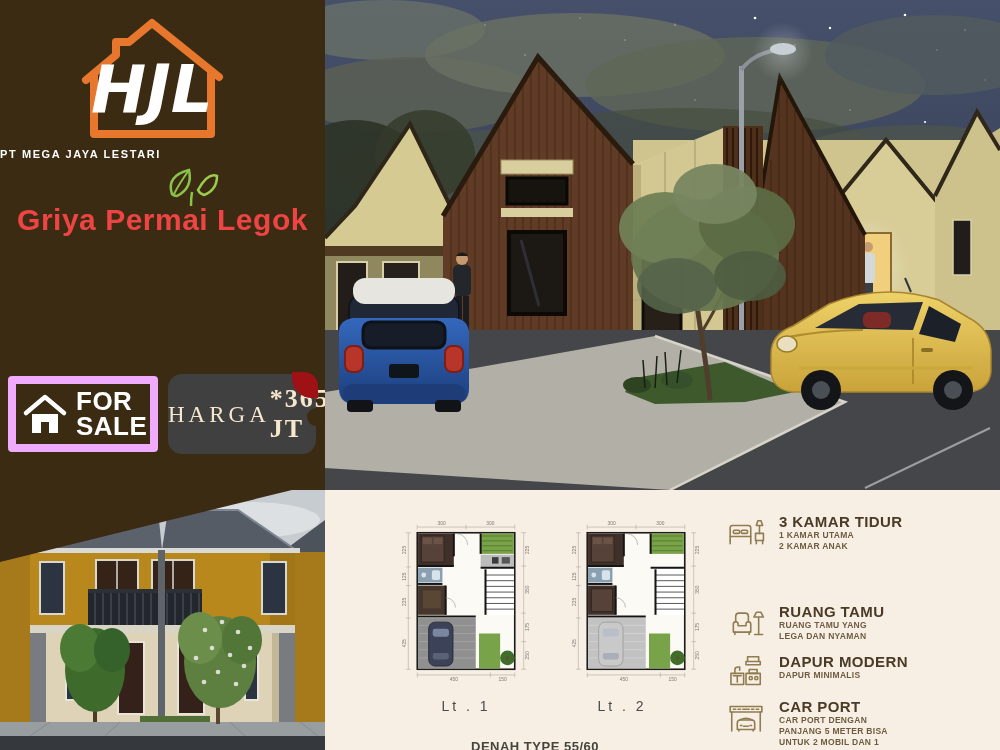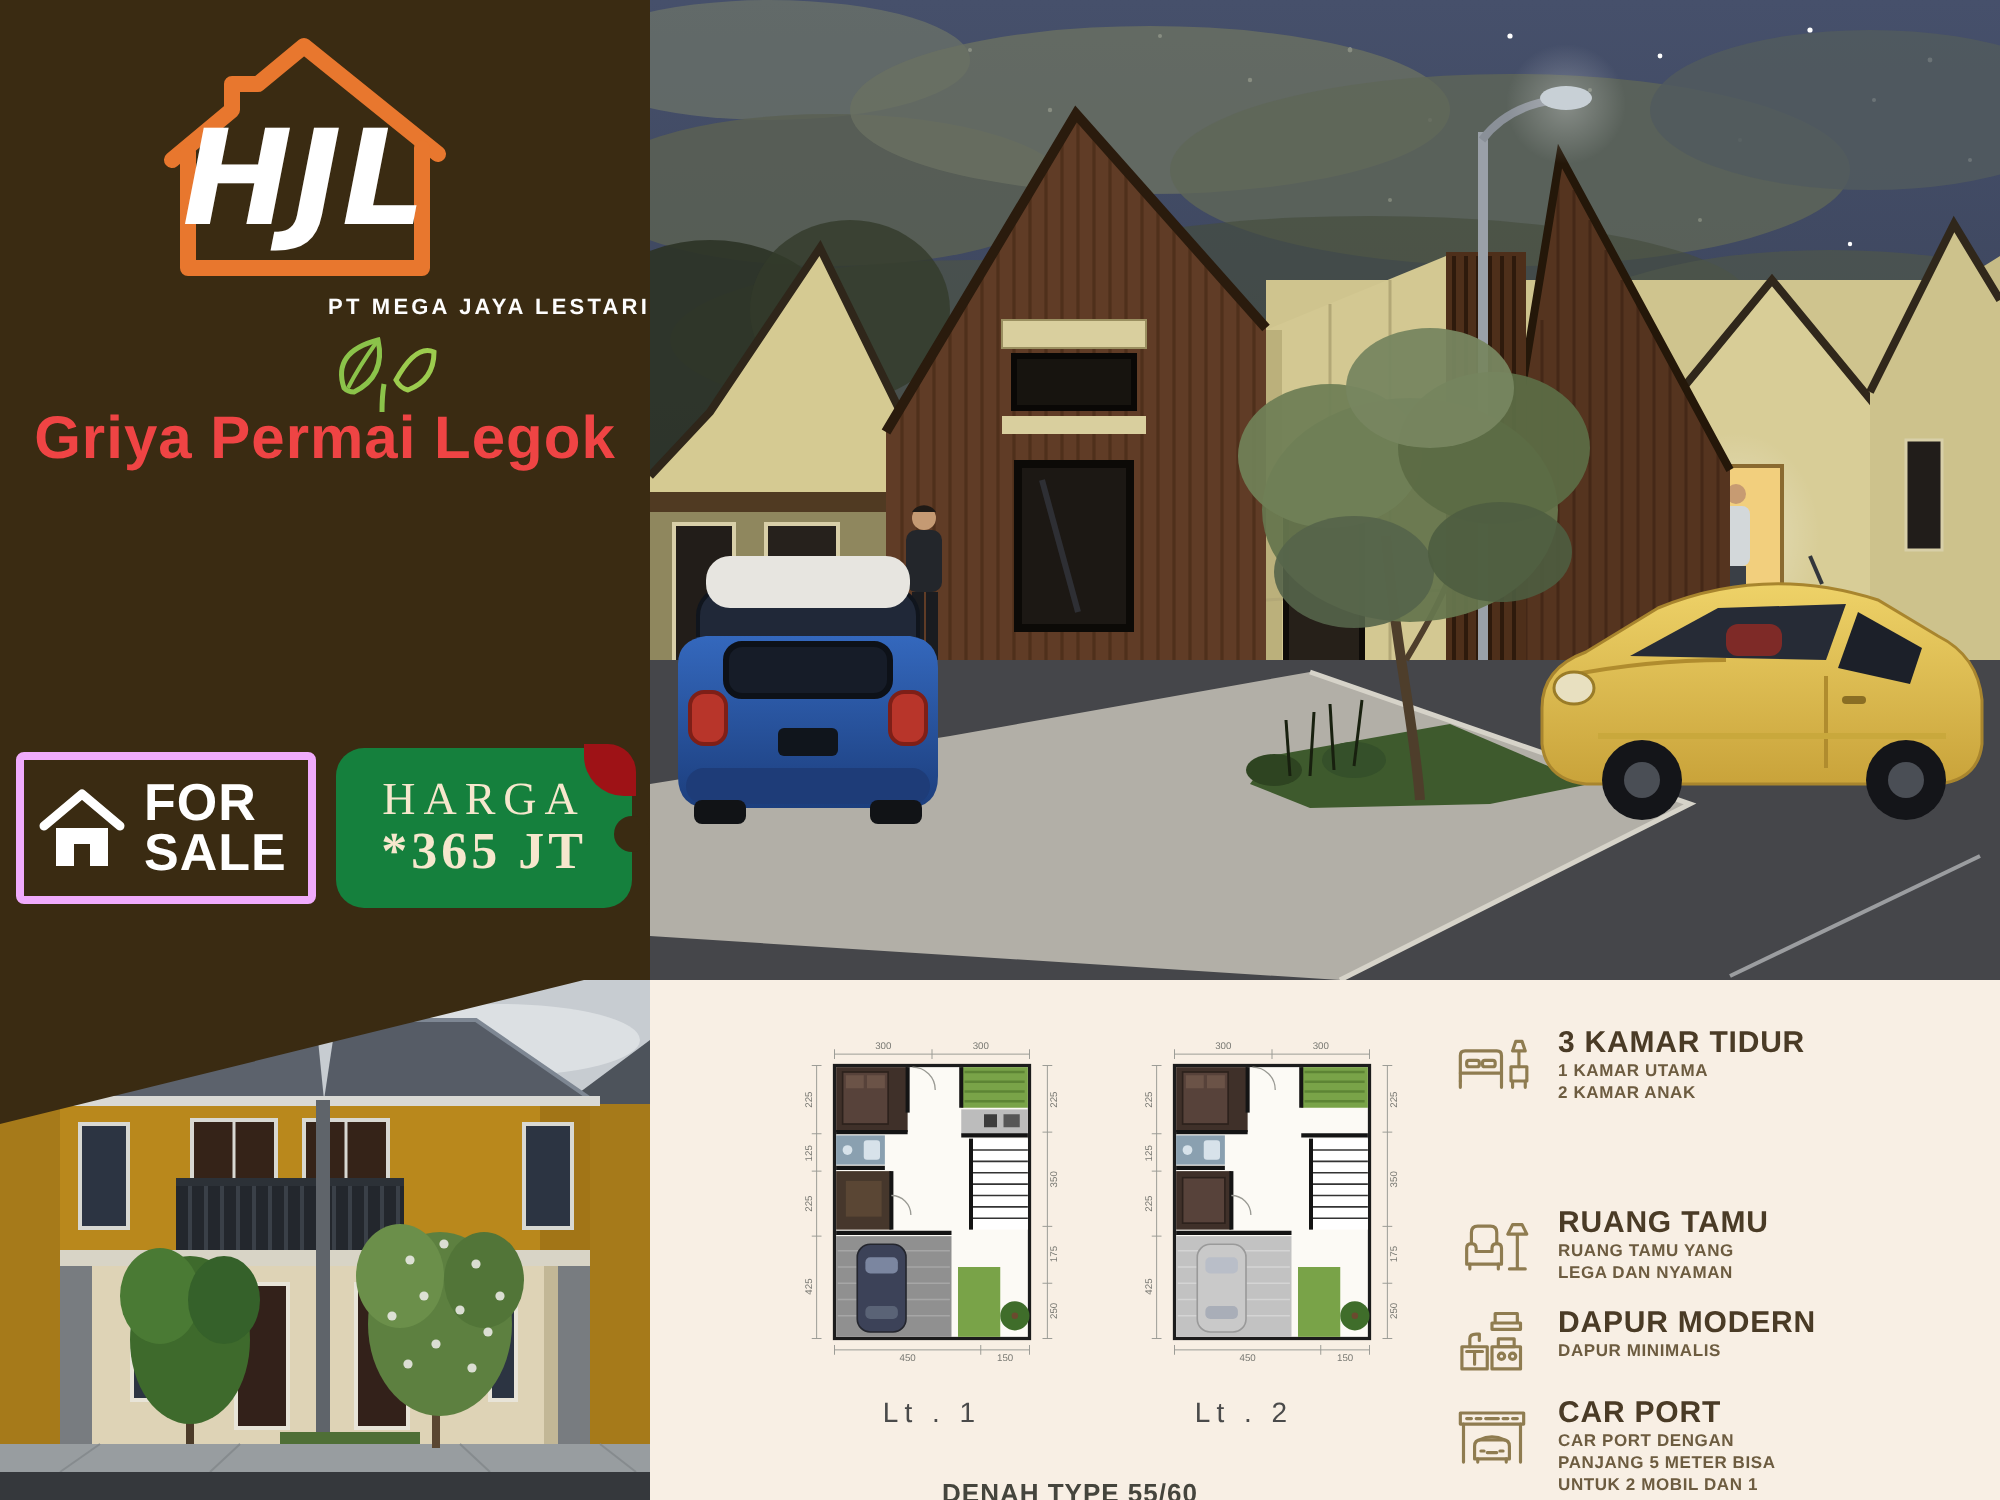--- a/index.html
+++ b/index.html
@@ -3,36 +3,36 @@
 <meta charset="utf-8">
 <style>
   html,body{margin:0;padding:0;background:#222;}
   .poster{position:relative;width:1000px;height:750px;overflow:hidden;background:#3a2b12;
           font-family:"Liberation Sans",sans-serif;}
   .poster *{box-sizing:border-box;}
 
   
   .left-panel{position:absolute;left:0;top:0;width:325px;height:490px;background:#3a2b12;}
   .logo{position:absolute;left:72px;top:14px;width:160px;height:132px;}
-  .company{position:absolute;left:0;top:148px;width:325px;text-align:right;color:#fdfdfd;
+  .company{position:absolute;left:0;top:148px;width:325px;text-align:left;color:#fdfdfd;
            font-size:11px;font-weight:bold;letter-spacing:1.6px;}
   .leaves{position:absolute;left:158px;top:164px;width:66px;height:44px;}
   .project{position:absolute;left:0;top:203px;width:325px;text-align:center;color:#ef4444;
            font-size:30px;font-weight:bold;letter-spacing:.5px;}
   .headline{position:absolute;left:0;top:258px;width:325px;text-align:center;
             font-size:37px;font-weight:bold;letter-spacing:1px;color:#f8ecd2;
             -webkit-text-stroke:1.2px #cf4a32;
             text-shadow:2px 2px 0 #8c2b1e,3px 3px 3px rgba(0,0,0,.45);}
   .badges{position:absolute;left:8px;top:374px;width:309px;height:80px;}
-  .forsale{position:absolute;left:0;top:2px;width:150px;height:76px;border:4px solid #f0abfc;
+  .forsale{position:absolute;left:0;top:2px;width:150px;height:76px;border:8px solid #f0abfc;
            border-radius:4px;display:flex;align-items:center;padding:4px 6px;}
   .forsale svg{flex:0 0 46px;}
   .forsale-text{color:#ffffff;font-weight:bold;font-size:26px;line-height:.95;margin-left:8px;letter-spacing:.5px;}
-  .pricetag{position:absolute;left:160px;top:0;width:148px;height:80px;background:#15803d;
-            border-radius:14px;display:flex;flex-direction:column;justify-content:center;
+  .pricetag{position:absolute;left:160px;top:0;width:148px;height:80px;background:#404040;
+            border-radius:14px;display:flex;flex-direction:row;
             align-items:center;color:#f6e7cd;}
   .pricetag:before{content:"";position:absolute;right:-2px;top:-2px;width:26px;height:26px;
             background:#9e1216;border-radius:0 14px 0 20px;}
   .pricetag:after{content:"";position:absolute;right:-9px;top:34px;width:18px;height:18px;
             background:#3a2b12;border-radius:50%;}
   .pricetag .lbl{font-family:"Liberation Serif",serif;font-size:23px;letter-spacing:4px;line-height:1;}
   .pricetag .val{font-family:"Liberation Serif",serif;font-weight:bold;font-size:26px;
                  letter-spacing:2px;line-height:1.15;}
 
   

